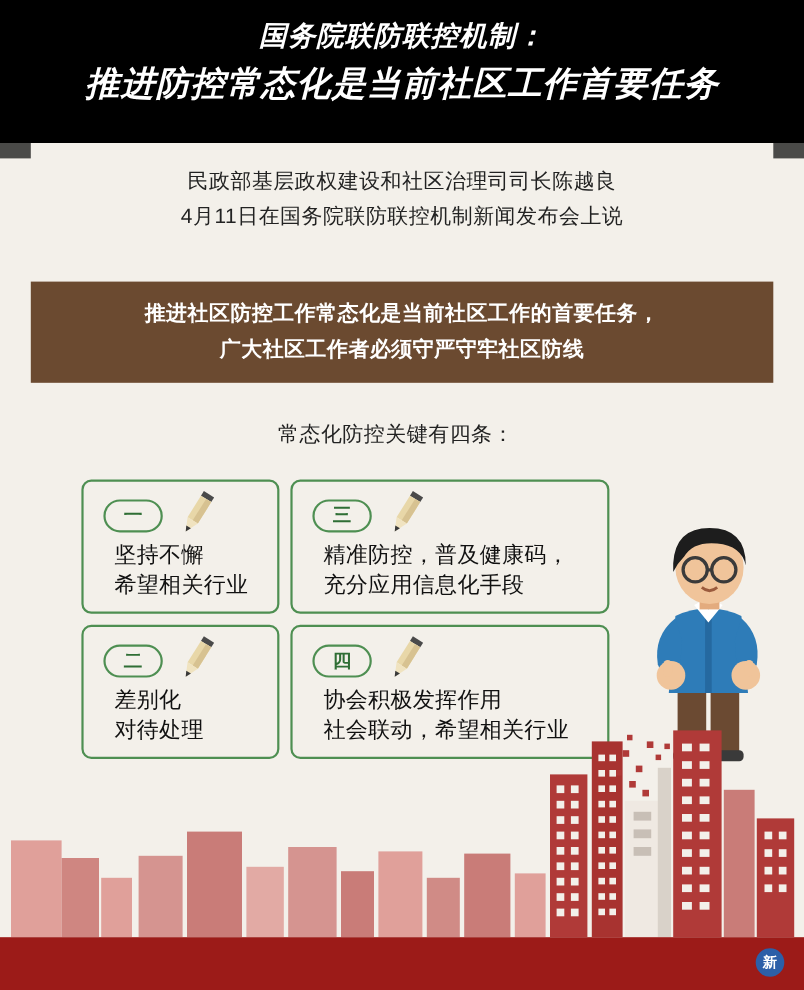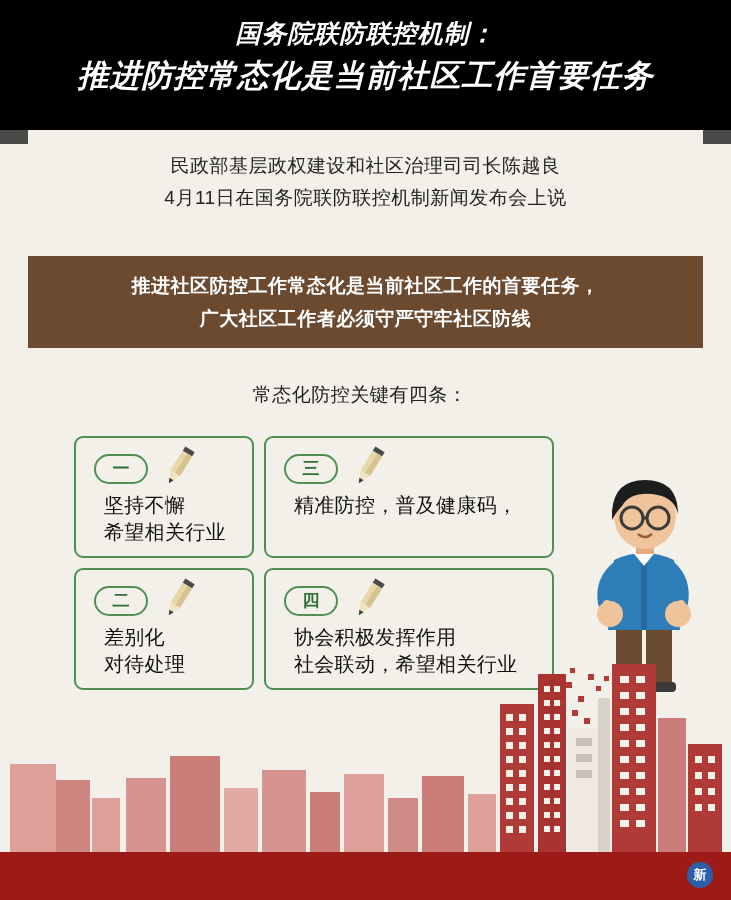--- a/index.html
+++ b/index.html
@@ -273,20 +273,21 @@
         <g transform="rotate(32 23 24)">
           <rect x="18" y="4" width="11" height="5" fill="#4a4a4a"></rect>
           <rect x="18" y="9" width="11" height="23" fill="#e8d7a8"></rect>
           <rect x="23.5" y="9" width="5.5" height="23" fill="#d7c291"></rect>
           <polygon points="18,32 29,32 23.5,44" fill="#f0e3c0"></polygon>
           <polygon points="21,39 26,39 23.5,44" fill="#3a3a3a"></polygon>
         </g>
       </svg>
       <div class="box-text">
         <div>精准防控，普及健康码，</div>
+        <div>充分应用信息化手段</div>
       </div>
     </div>
 
     <div class="box box-4">
       <div class="num-pill">四</div>
       <svg class="pencil" viewBox="0 0 46 48">
         <g transform="rotate(32 23 24)">
           <rect x="18" y="4" width="11" height="5" fill="#4a4a4a"></rect>
           <rect x="18" y="9" width="11" height="23" fill="#e8d7a8"></rect>
           <rect x="23.5" y="9" width="5.5" height="23" fill="#d7c291"></rect>

